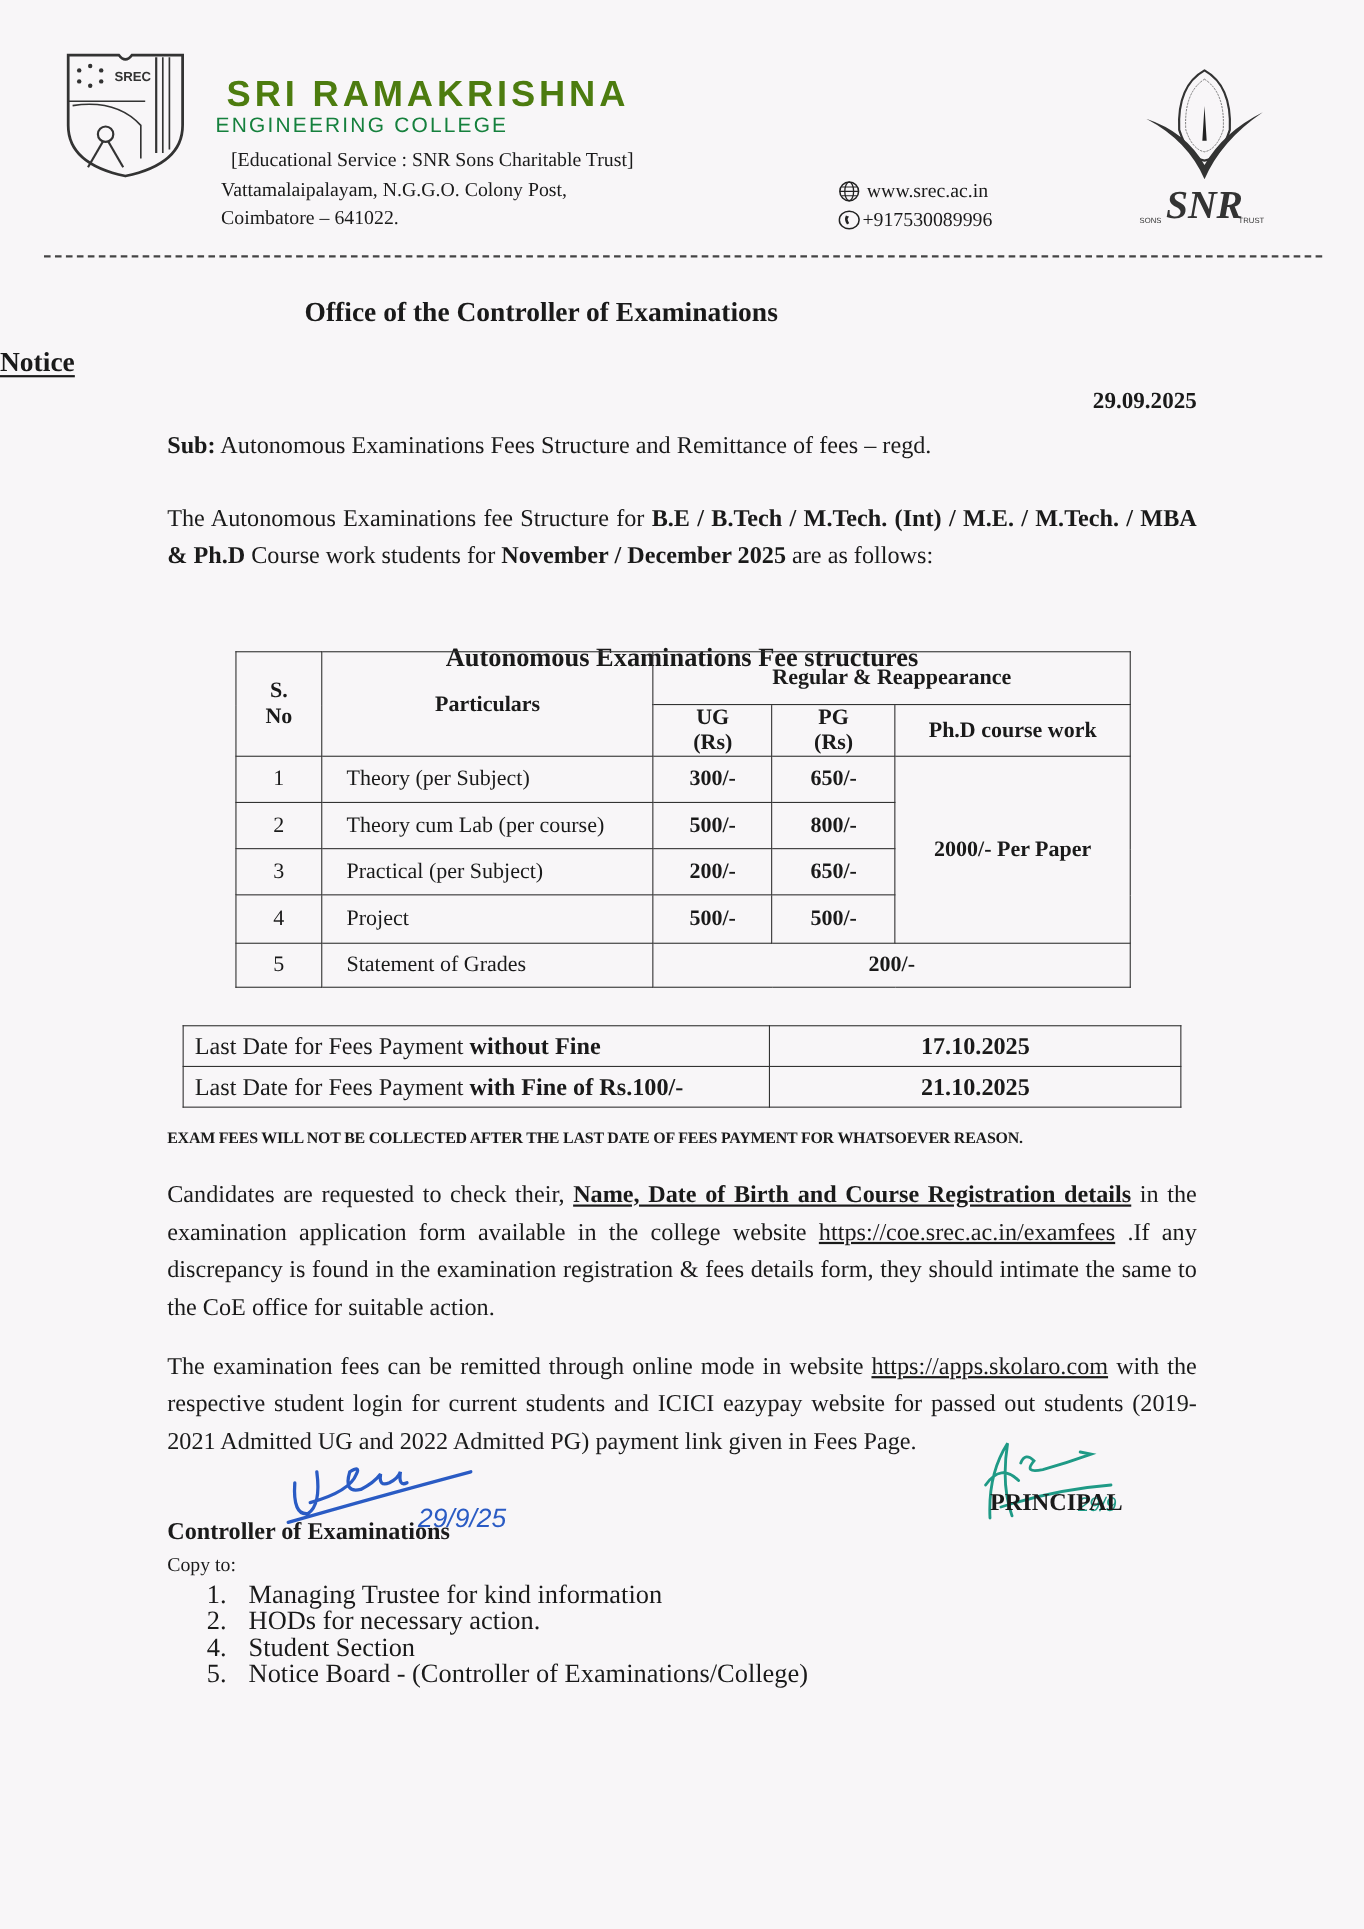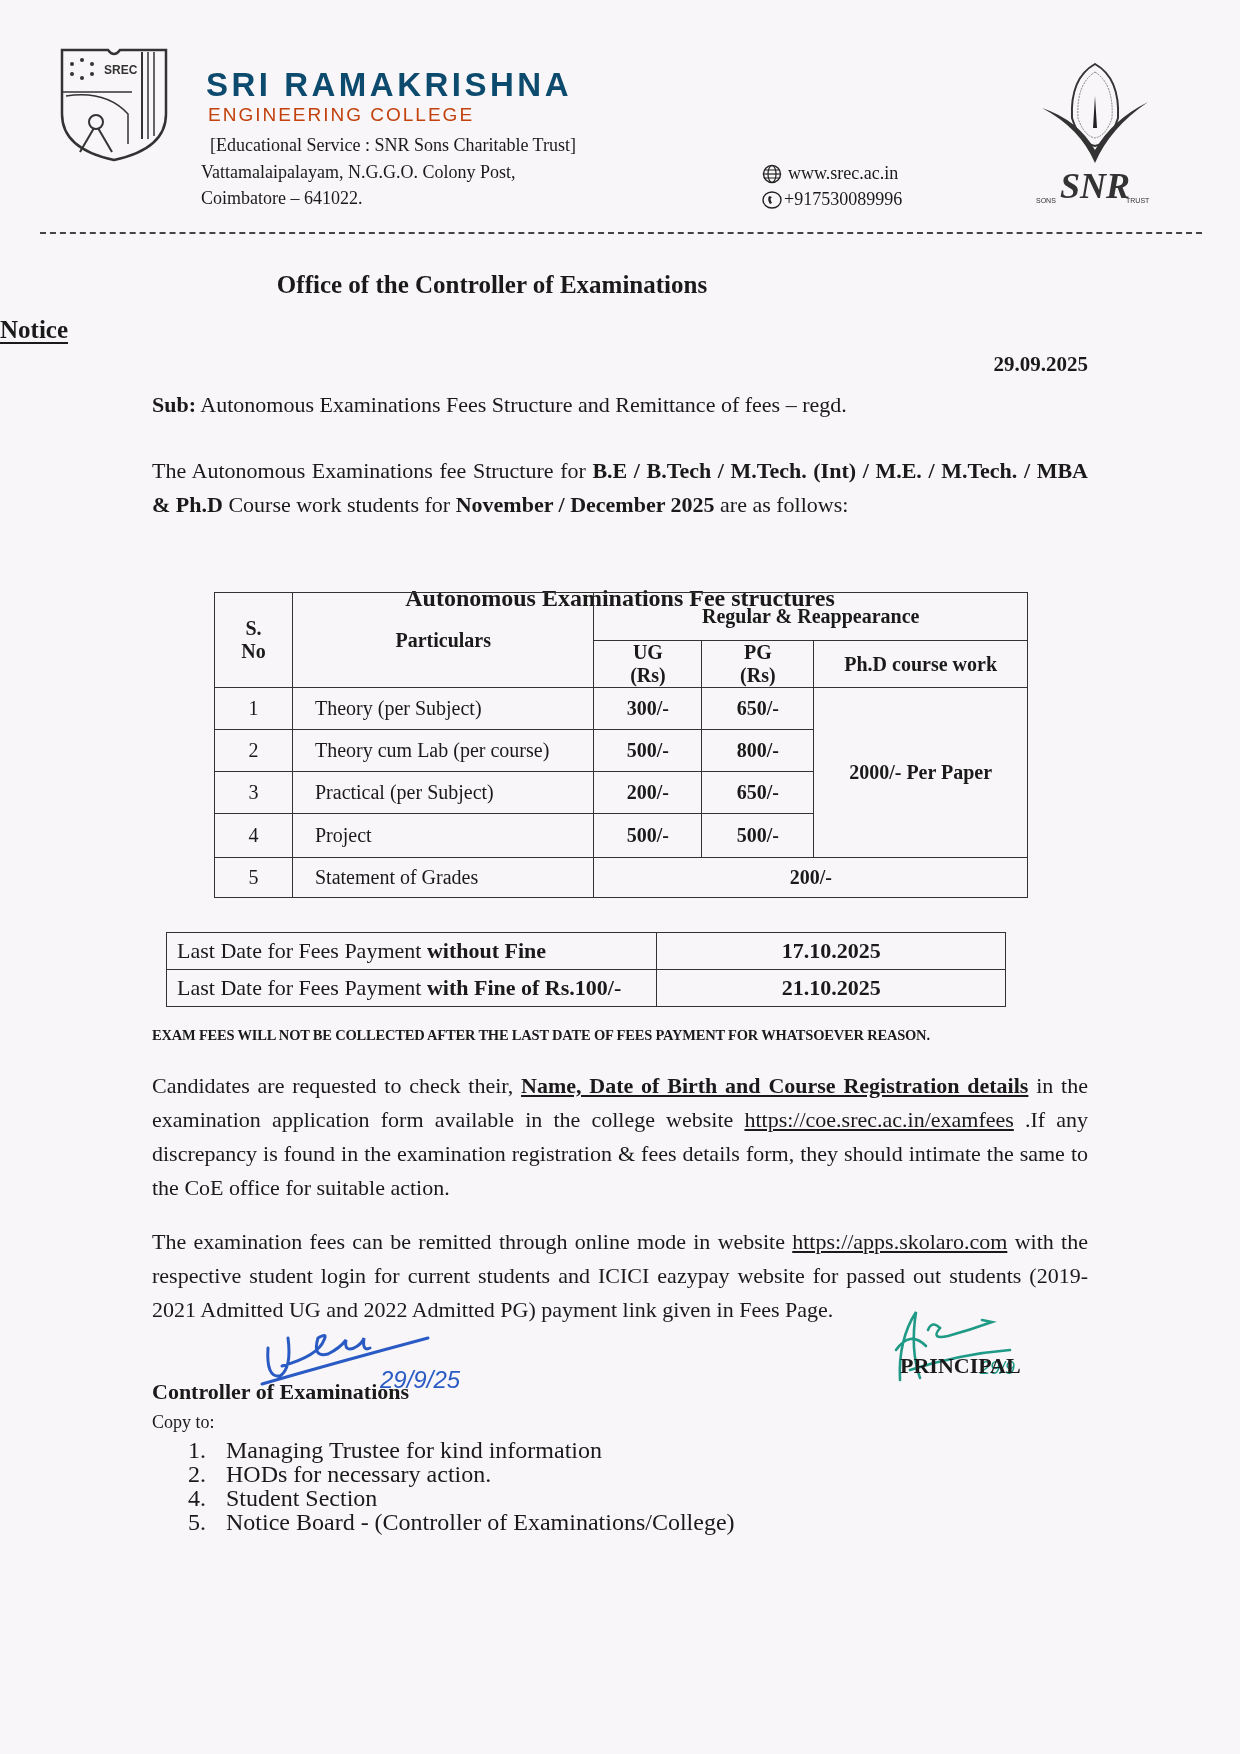--- a/index.html
+++ b/index.html
@@ -7,25 +7,25 @@
     width: 1240px; height: 1754px; position: relative; overflow: hidden;
     background: #f8f6f8;
     font-family: "Liberation Serif", serif;
     color: #1a1a1a;
   }
   .abs { position: absolute; }
   
   .crest { left: 56px; top: 44px; width: 116px; height: 120px; }
   .college-name {
     left: 206px; top: 66px; font-family: "Liberation Sans", sans-serif;
-    font-weight: bold; font-size: 33px; letter-spacing: 3.5px; color: #0c4a6e;
+    font-weight: bold; font-size: 33px; letter-spacing: 3.5px; color: #4d7c0f;
   }
   .college-sub {
-    left: 208px; top: 104px; font-family: "Liberation Sans", sans-serif;
-    font-size: 19px; letter-spacing: 2px; color: #c2410c;
+    left: 196px; top: 104px; font-family: "Liberation Sans", sans-serif;
+    font-size: 19px; letter-spacing: 2px; color: #15803d;
   }
   .trust-line { left: 210px; top: 135px; font-size: 18px; }
   .addr1 { left: 201px; top: 162px; font-size: 18px; }
   .addr2 { left: 201px; top: 188px; font-size: 18px; }
   .web { left: 762px; top: 163px; font-size: 18px; display: flex; align-items: center; gap: 6px; }
   .phone { left: 762px; top: 189px; font-size: 18px; display: flex; align-items: center; gap: 2px; }
   .snr-logo { left: 1030px; top: 58px; width: 130px; height: 148px; }
   .divider { left: 40px; top: 232px; width: 1162px; border-top: 2px dashed #444; }
 
   .office-title { left: 0; width: 984px; top: 271px; text-align: center; font-weight: bold; font-size: 25px; }
@@ -39,21 +39,21 @@
   table.fees {
     position: absolute; left: 214px; top: 592px; width: 814px;
     border-collapse: collapse; font-size: 20px;
   }
   table.fees td, table.fees th { border: 1.6px solid #333; padding: 0 22px; }
   table.fees th { font-weight: bold; }
   .c { text-align: center; }
   .b { font-weight: bold; }
 
   table.dates {
-    position: absolute; left: 166px; top: 932px; width: 840px;
+    position: absolute; left: 166px; top: 932px; width: 908px;
     border-collapse: collapse; font-size: 22px;
   }
   table.dates td { border: 1.6px solid #333; height: 36px; padding: 0 10px; }
 
   .warning { left: 152px; top: 1027px; font-weight: bold; font-size: 14.5px; letter-spacing: -0.2px; }
   .para1 { left: 152px; top: 1069px; width: 936px; font-size: 22px; line-height: 34px; text-align: justify; }
   .para2 { left: 152px; top: 1225px; width: 936px; font-size: 22px; line-height: 34px; text-align: justify; }
   .u { text-decoration: underline; }
   .sig-left { left: 152px; top: 1379px; font-weight: bold; font-size: 22px; }
   .sig-right { left: 900px; top: 1353px; font-weight: bold; font-size: 22px; }

